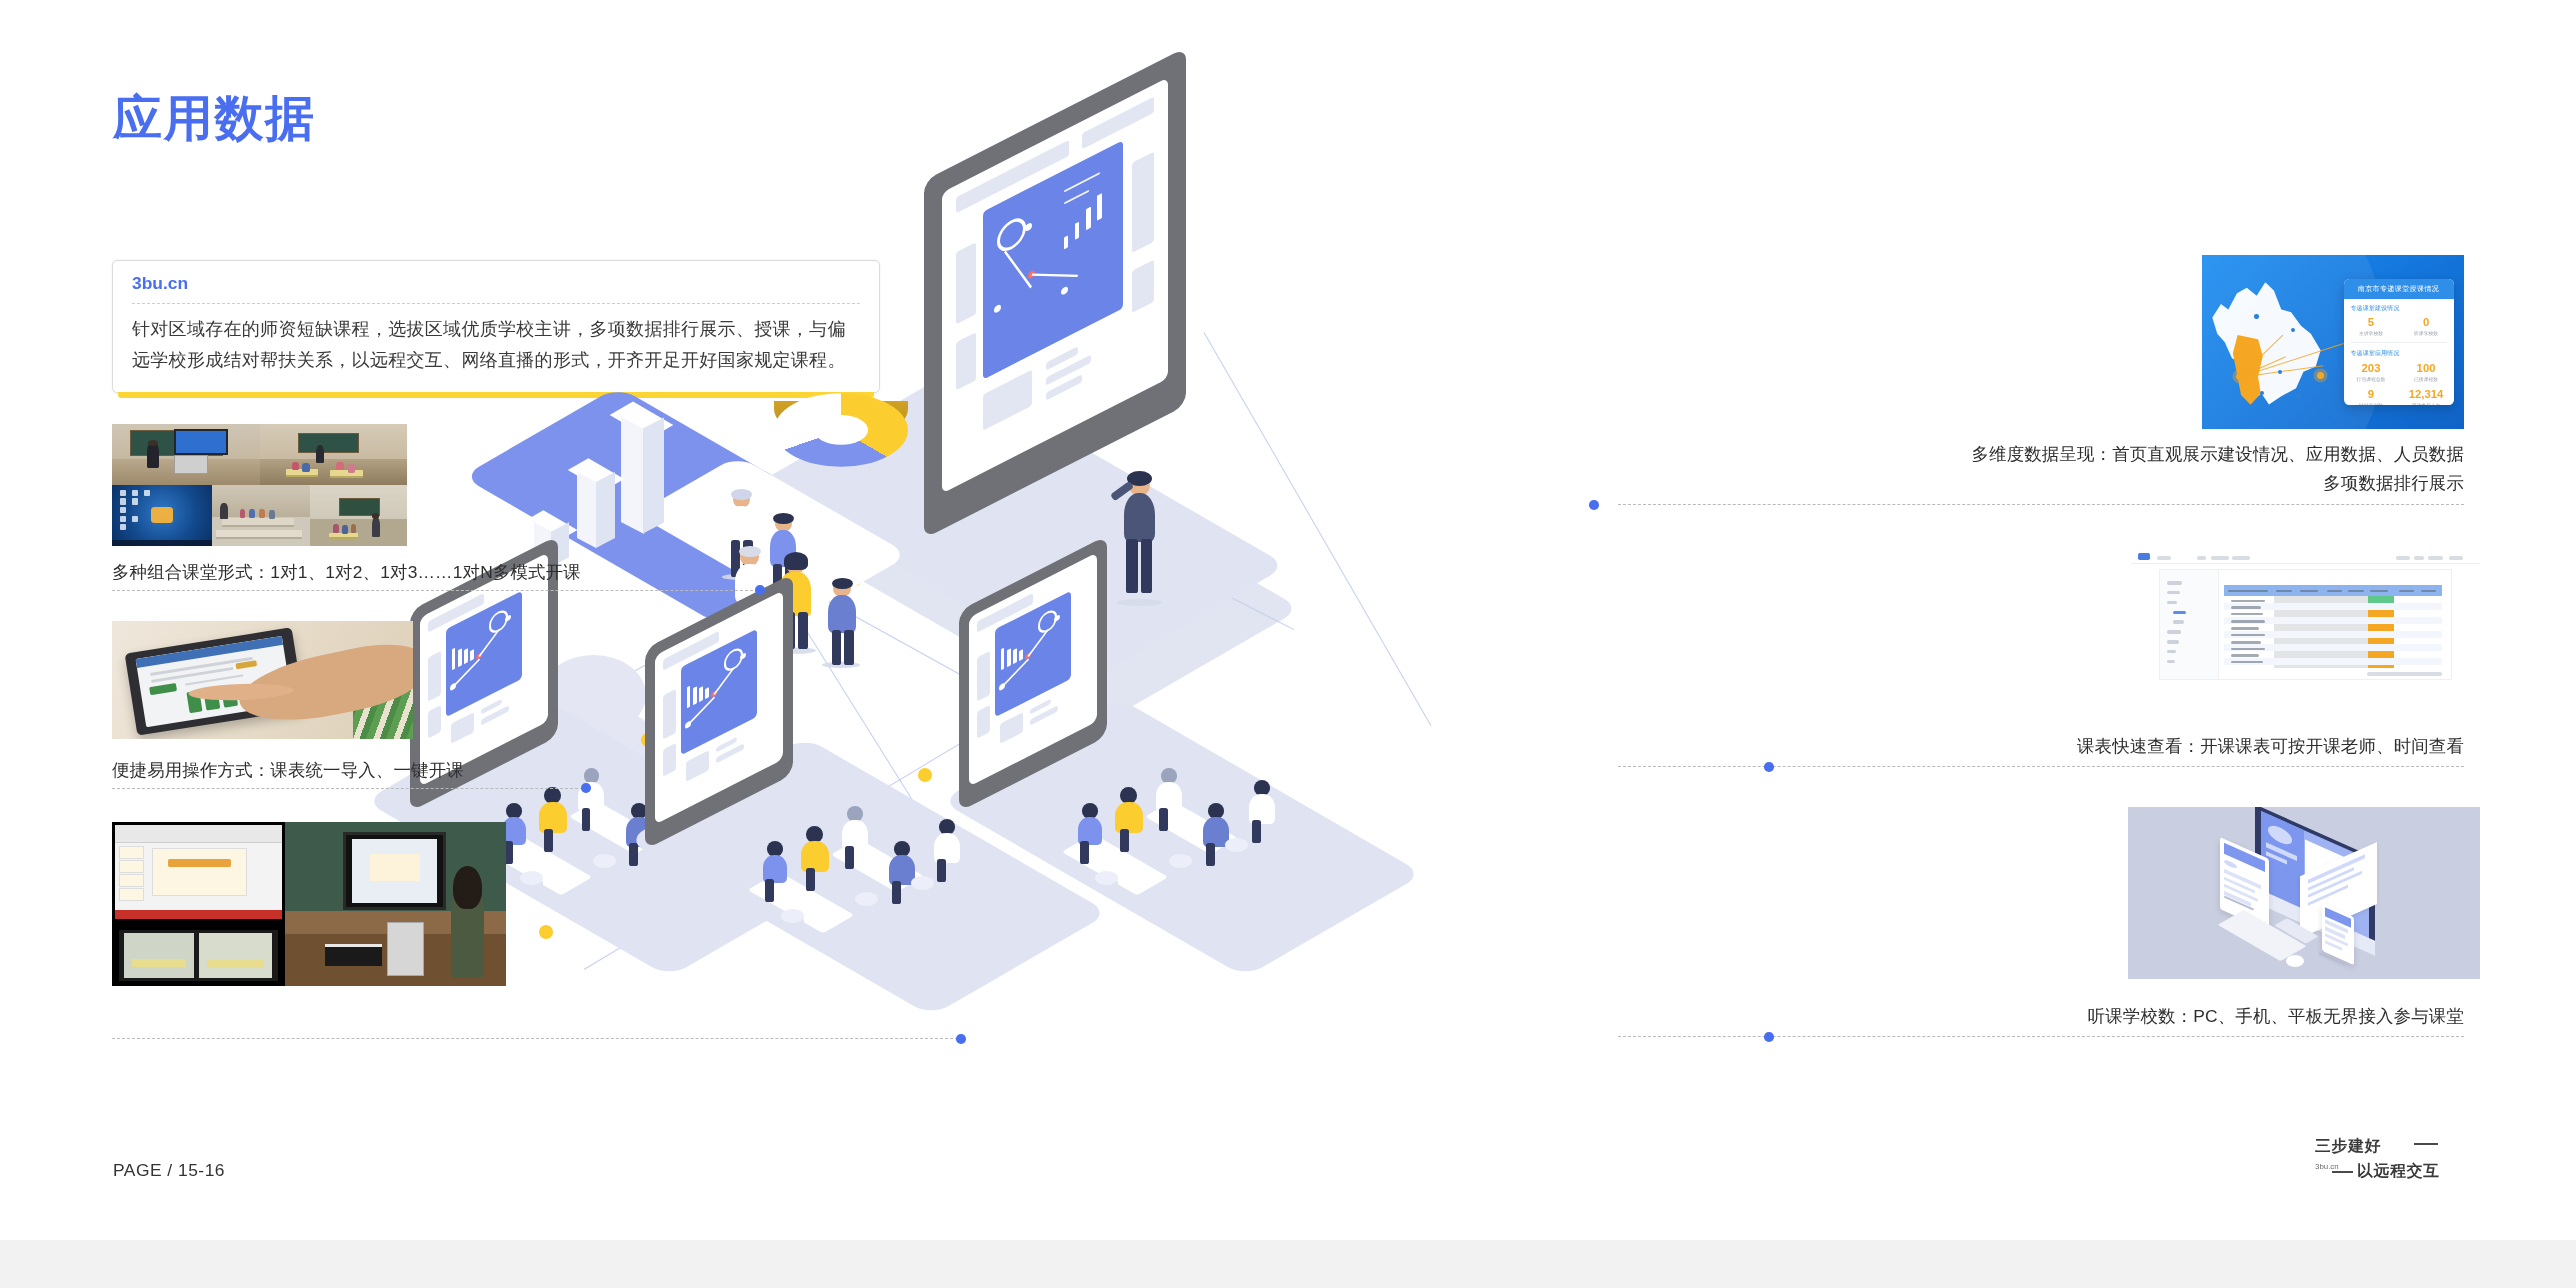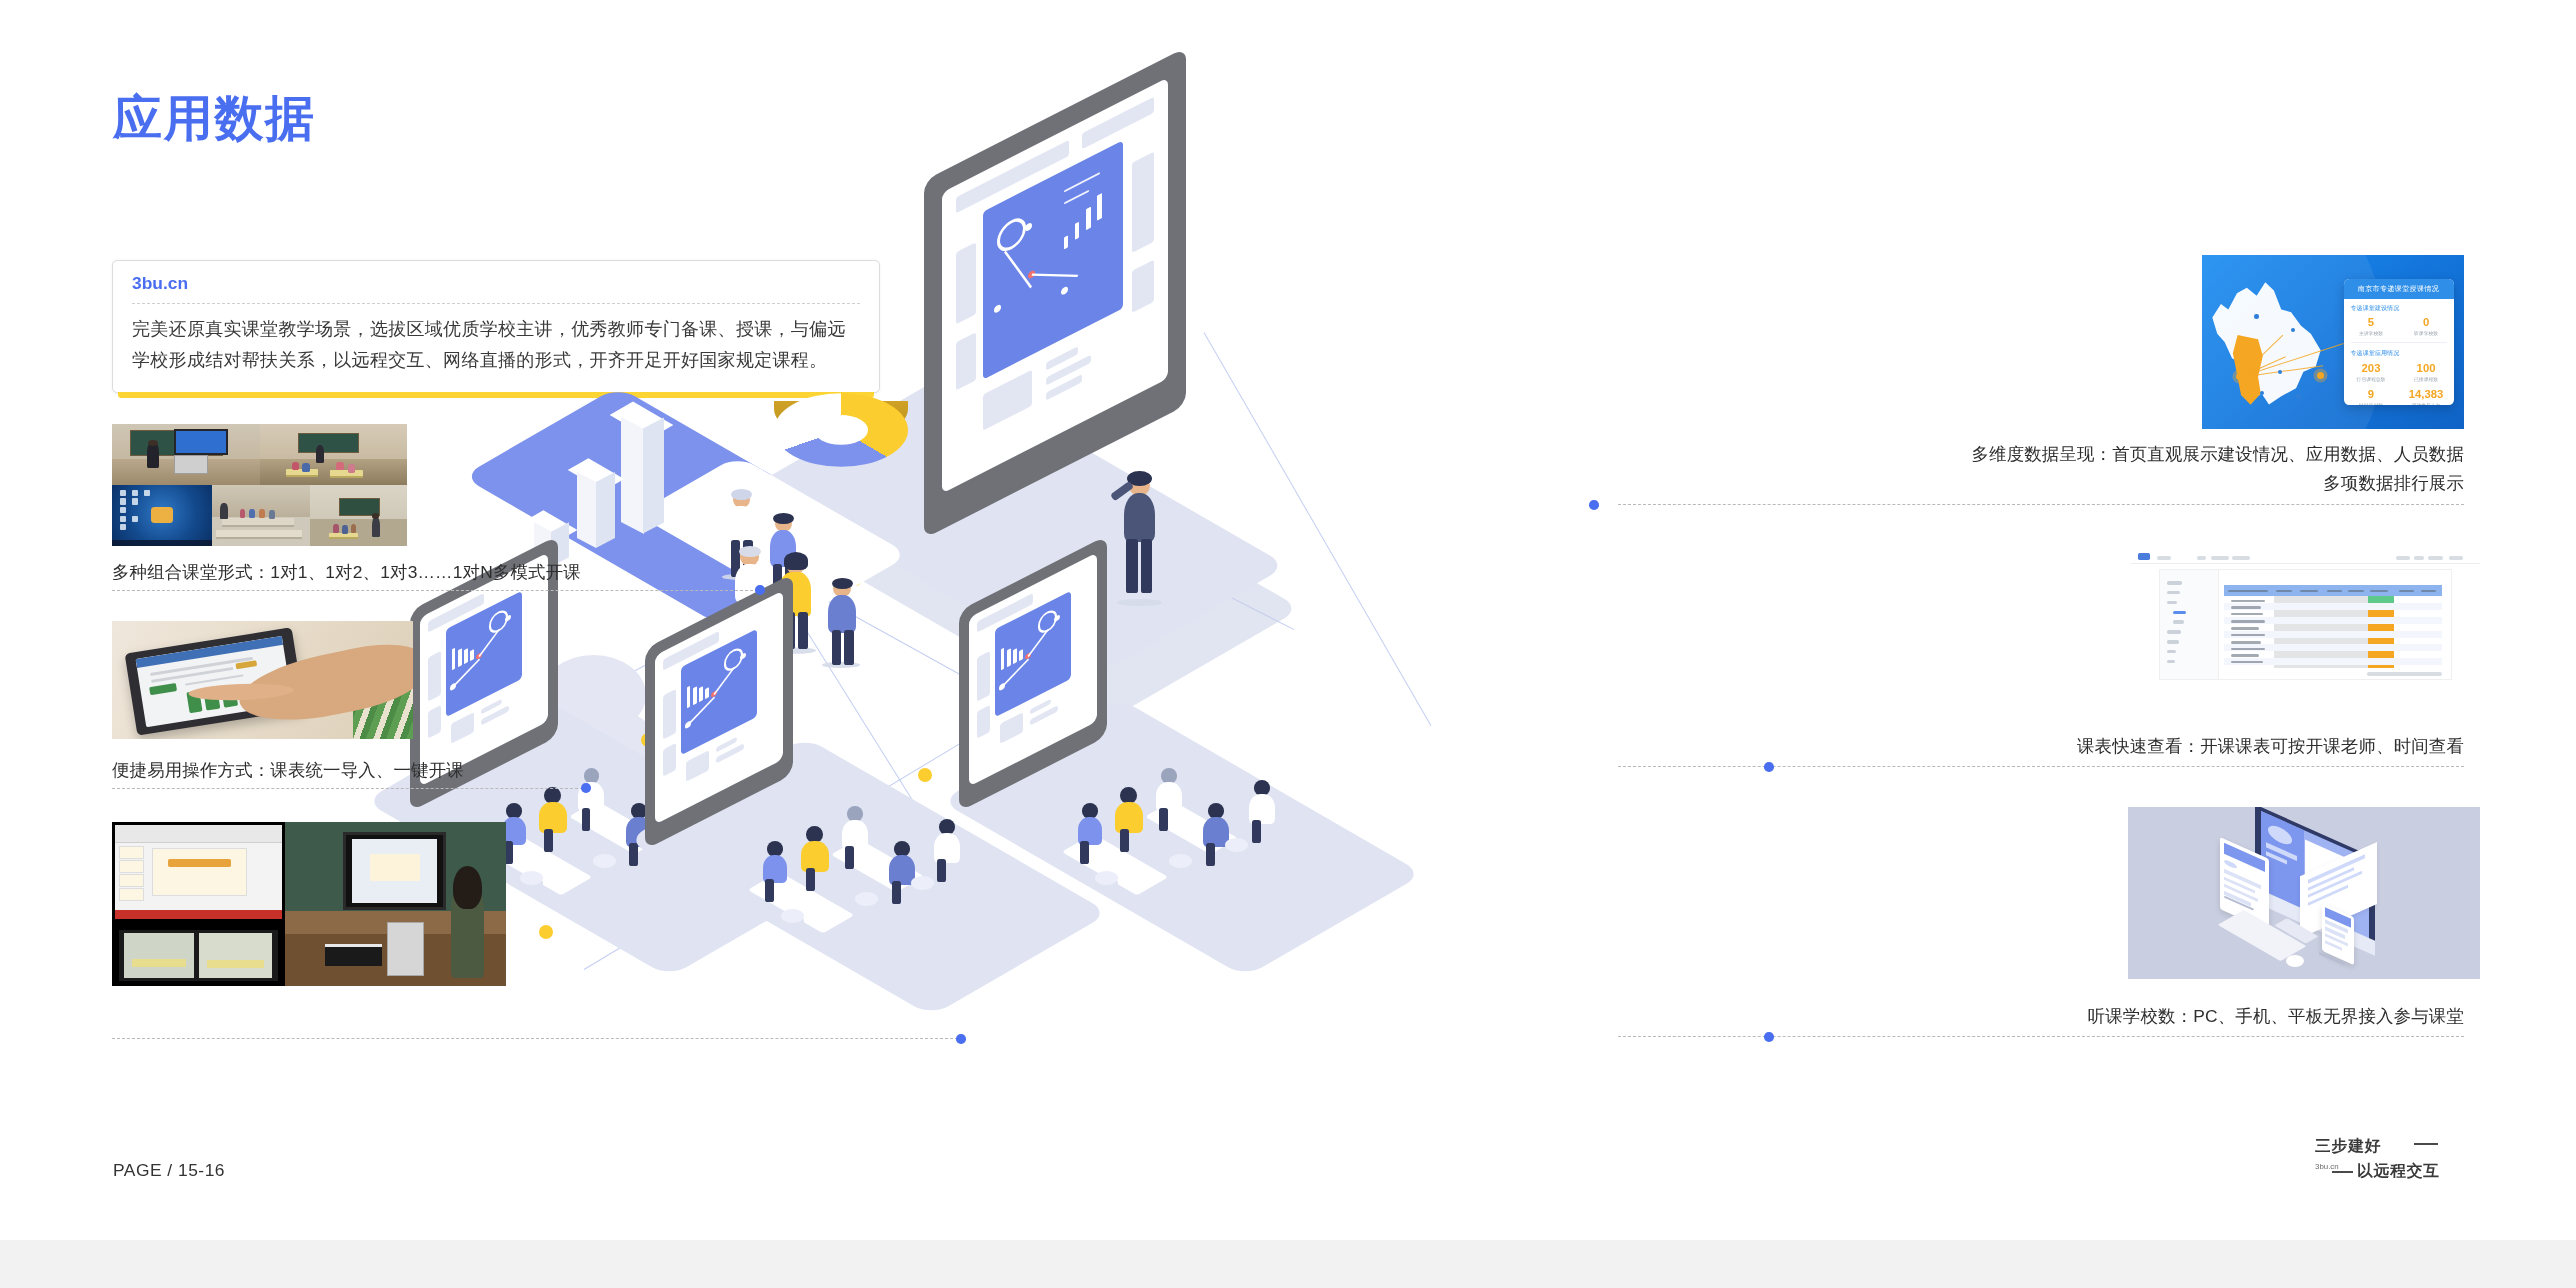--- a/index.html
+++ b/index.html
@@ -295,21 +295,21 @@
 </head>
 <body>
 
 <div class="slide">
 
   <div class="title">应用数据</div>
 
   <div class="desc-box">
     <div class="desc-site">3bu.cn</div>
     <div class="desc-divider"></div>
-    <div class="desc-text">完美还原真实课堂教学场景，选拔区域优质学校主讲，优秀教师专门备课、授课，与偏远学校形成结对帮扶关系，以远程交互、网络直播的形式，开齐开足开好国家规定课程。</div>
+    <div class="desc-text">针对区域存在的师资短缺课程，选拔区域优质学校主讲，多项数据排行展示、授课，与偏远学校形成结对帮扶关系，以远程交互、网络直播的形式，开齐开足开好国家规定课程。</div>
   </div>
 
   <div class="hero">
 
     <div class="iso-line" style="left:-44px; top:515px; width:288px; transform:rotate(-28deg);"></div>
     <div class="iso-line" style="left:-44px; top:515px; width:262px; transform:rotate(28deg);"></div>
     <div class="iso-line" style="left:174px; top:366px; width:314px; transform:rotate(29deg);"></div>
     <div class="iso-line" style="left:174px; top:366px; width:262px; transform:rotate(-27deg);"></div>
     <div class="iso-line" style="left:375px; top:262px; width:366px; transform:rotate(27deg);"></div>
     <div class="iso-line" style="left:174px; top:366px; width:454px; transform:rotate(58deg);"></div>
@@ -781,21 +781,21 @@
             <div class="stats-num">100</div>
             <div class="stats-lbl">已接课程数</div>
           </div>
         </div>
         <div class="stats-row">
           <div class="stats-cell">
             <div class="stats-num">9</div>
             <div class="stats-lbl">结对总对数</div>
           </div>
           <div class="stats-cell">
-            <div class="stats-num">14,383</div>
+            <div class="stats-num">12,314</div>
             <div class="stats-lbl">累计参与人次</div>
           </div>
         </div>
       </div>
     </div>
   </div>
   <div class="caption right" style="right:112px; top:441px;">多维度数据呈现：首页直观展示建设情况、应用数据、人员数据</div>
   <div class="caption right" style="right:112px; top:470px;">多项数据排行展示</div>
   <div class="dash-line" style="right:112px; top:504px; width:846px;"></div>
   <div class="dot" style="left:1589px; top:500px;"></div>

